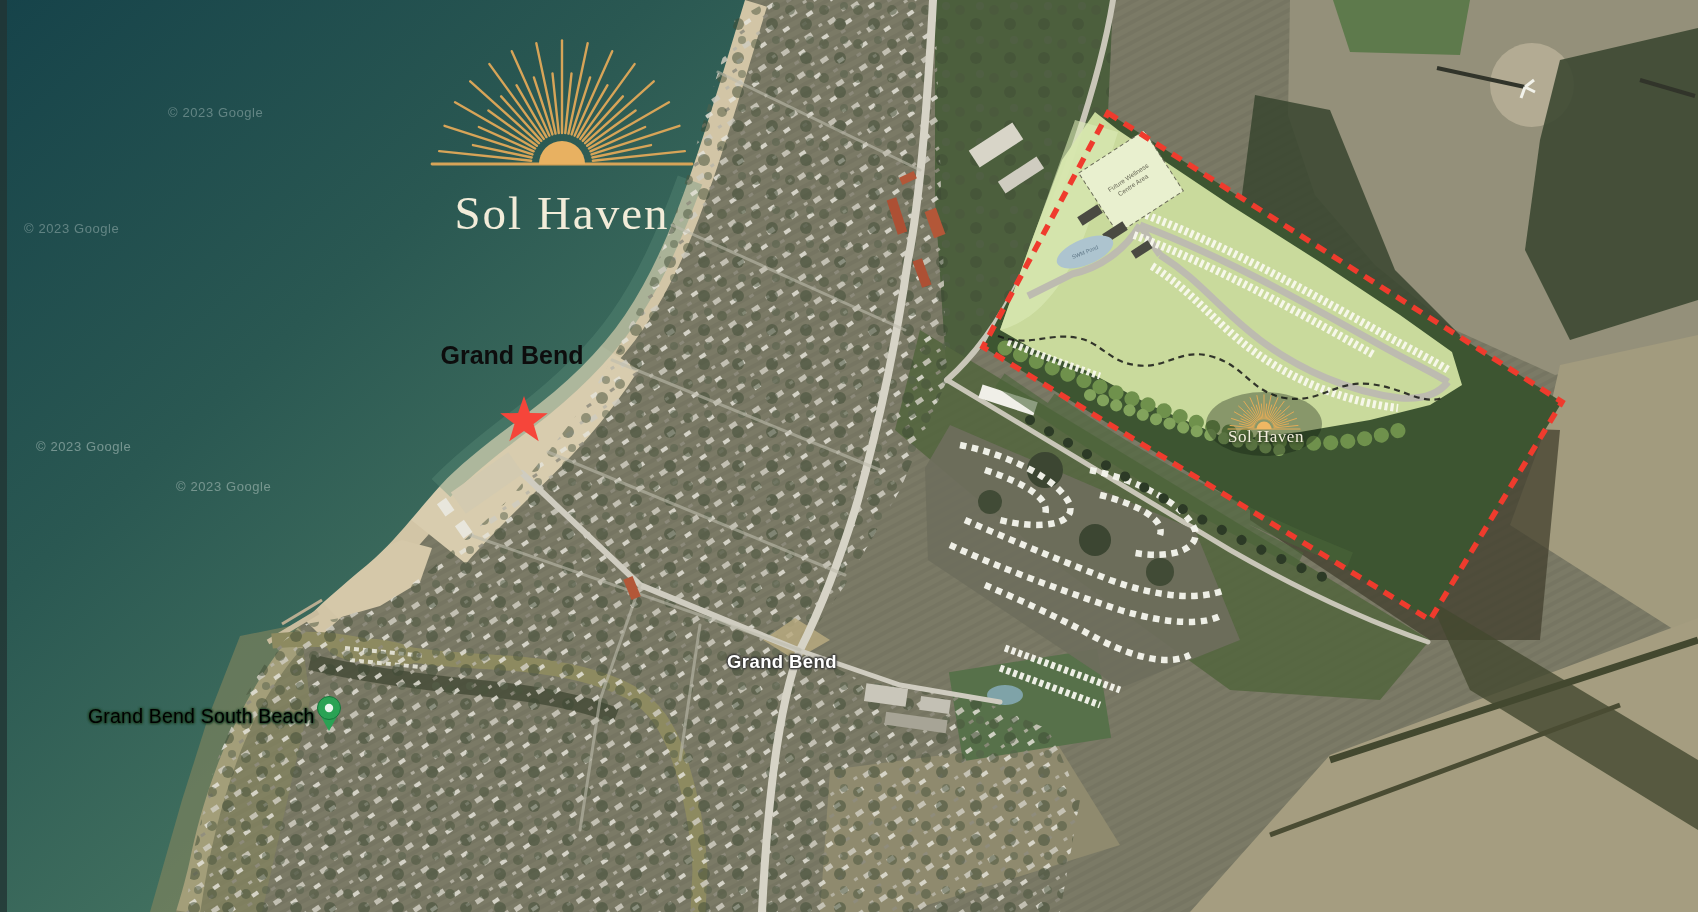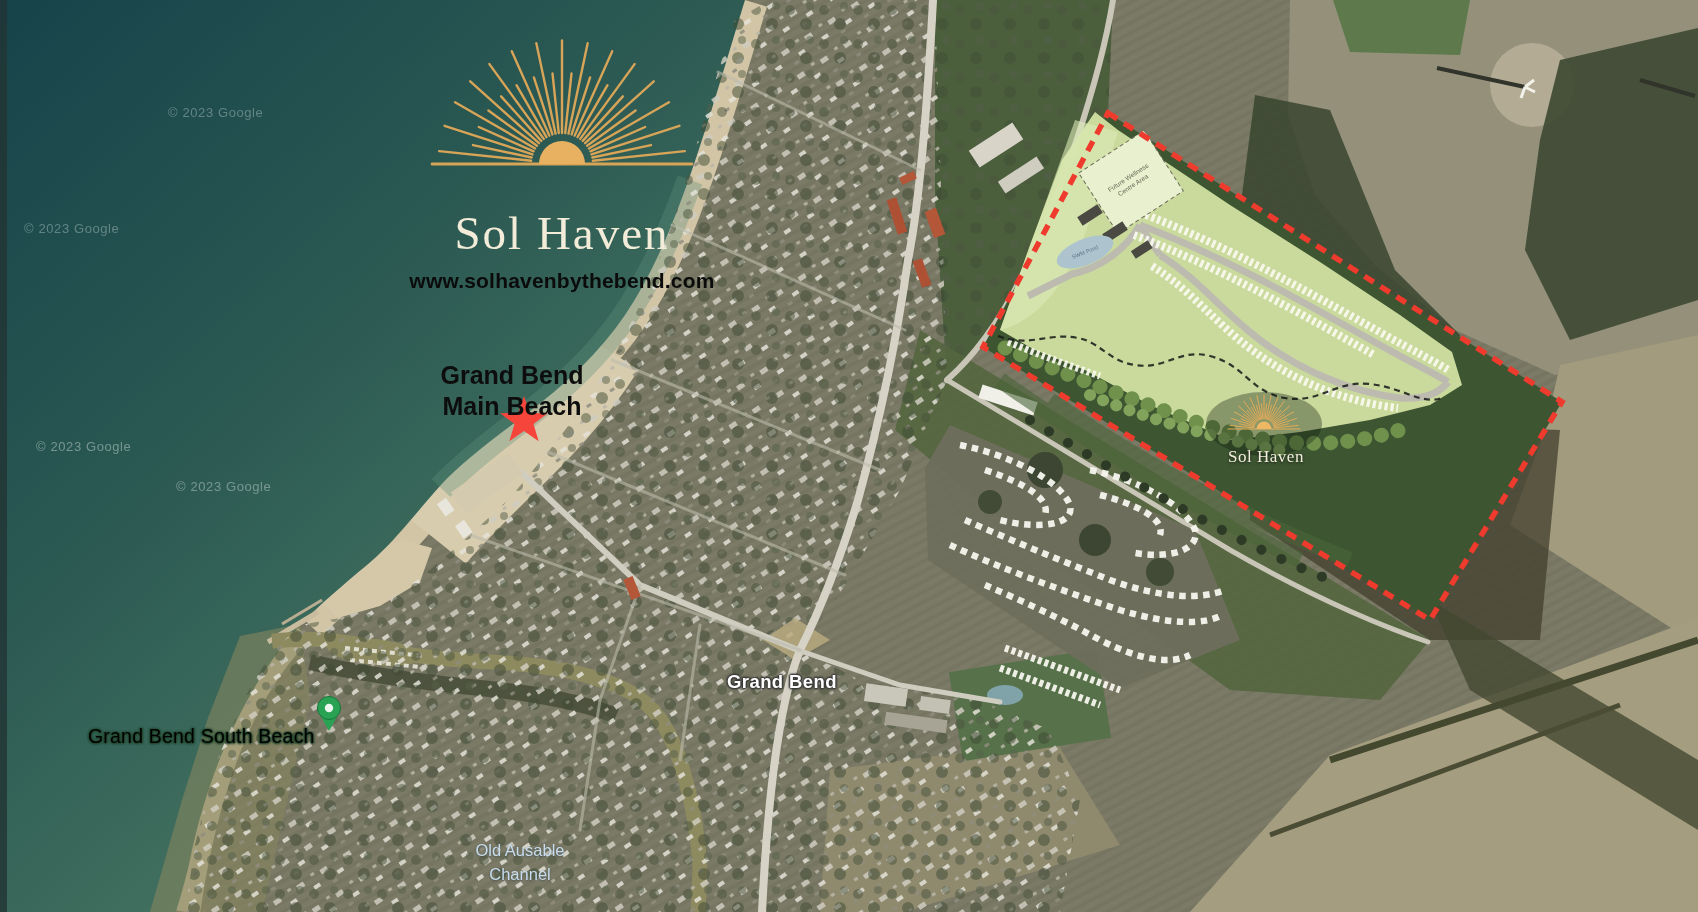--- a/index.html
+++ b/index.html
@@ -1,19 +1,19 @@
 <!DOCTYPE html>
 <html><head>
 <meta charset="utf-8">
 <style>
   html,body{margin:0;padding:0;background:#222;}
   .stage{position:relative;width:1698px;height:912px;overflow:hidden;
          background:#777662;font-family:"Liberation Sans",sans-serif;}
   svg.map{position:absolute;left:0;top:0;width:1698px;height:912px;display:block;}
-  .lbl{position:absolute;text-align:center;white-space:nowrap;margin-top:20px;}
+  .lbl{position:absolute;text-align:center;white-space:nowrap;}
   .logo-title{left:382px;top:186px;width:360px;
     font:400 47px "Liberation Serif",serif;color:#f2ecd9;letter-spacing:2px;}
   .logo-site{left:398px;top:249px;width:328px;
     font:700 21px "Liberation Sans",sans-serif;color:#0b0b0b;letter-spacing:.2px;}
   .beach-lbl{left:412px;top:340px;width:200px;
     font:700 25px/31px "Liberation Sans",sans-serif;color:#0d0d0d;}
   .town-lbl{left:702px;top:651px;width:160px;
     font:700 18.5px "Liberation Sans",sans-serif;color:#ffffff;letter-spacing:.4px;
     text-shadow:0 0 3px #3a3a3a,0 1px 2px #333,1px 0 2px #333,-1px 0 2px #333,0 -1px 2px #333;}
   .south-lbl{left:88px;top:705px;width:220px;
@@ -280,34 +280,28 @@
   <g>
     <path d="M318.5,712 L339.5,712 L329,731 Z" fill="#2aa254"></path>
     <circle cx="329" cy="708" r="11.5" fill="#2aa254" stroke="#17753c" stroke-width="1"></circle>
     <circle cx="329" cy="708" r="4.2" fill="#eaf6ee"></circle>
   </g>
 
   <rect x="0" y="0" width="7" height="912" fill="#223533" opacity="0.8"></rect>
 </svg>
 
 <div class="lbl logo-title">Sol Haven</div>
-<div class="lbl logo-site">www.solhavenbythebend.com</div>
 
 <div class="lbl beach-lbl">
   <div>Grand Bend</div>
-  <div>Main Beach</div>
 </div>
 
 <div class="lbl town-lbl">Grand Bend</div>
 <div class="lbl south-lbl">Grand Bend South Beach</div>
 
-<div class="lbl chan-lbl">
-  <div>Old Ausable</div>
-  <div>Channel</div>
-</div>
 
 <div class="lbl plan-logo-lbl">Sol Haven</div>
 
 <div class="wm wm1">© 2023 Google</div>
 <div class="wm wm2">© 2023 Google</div>
 <div class="wm wm3">© 2023 Google</div>
 <div class="wm wm4">© 2023 Google</div>
 
 </div>
 

